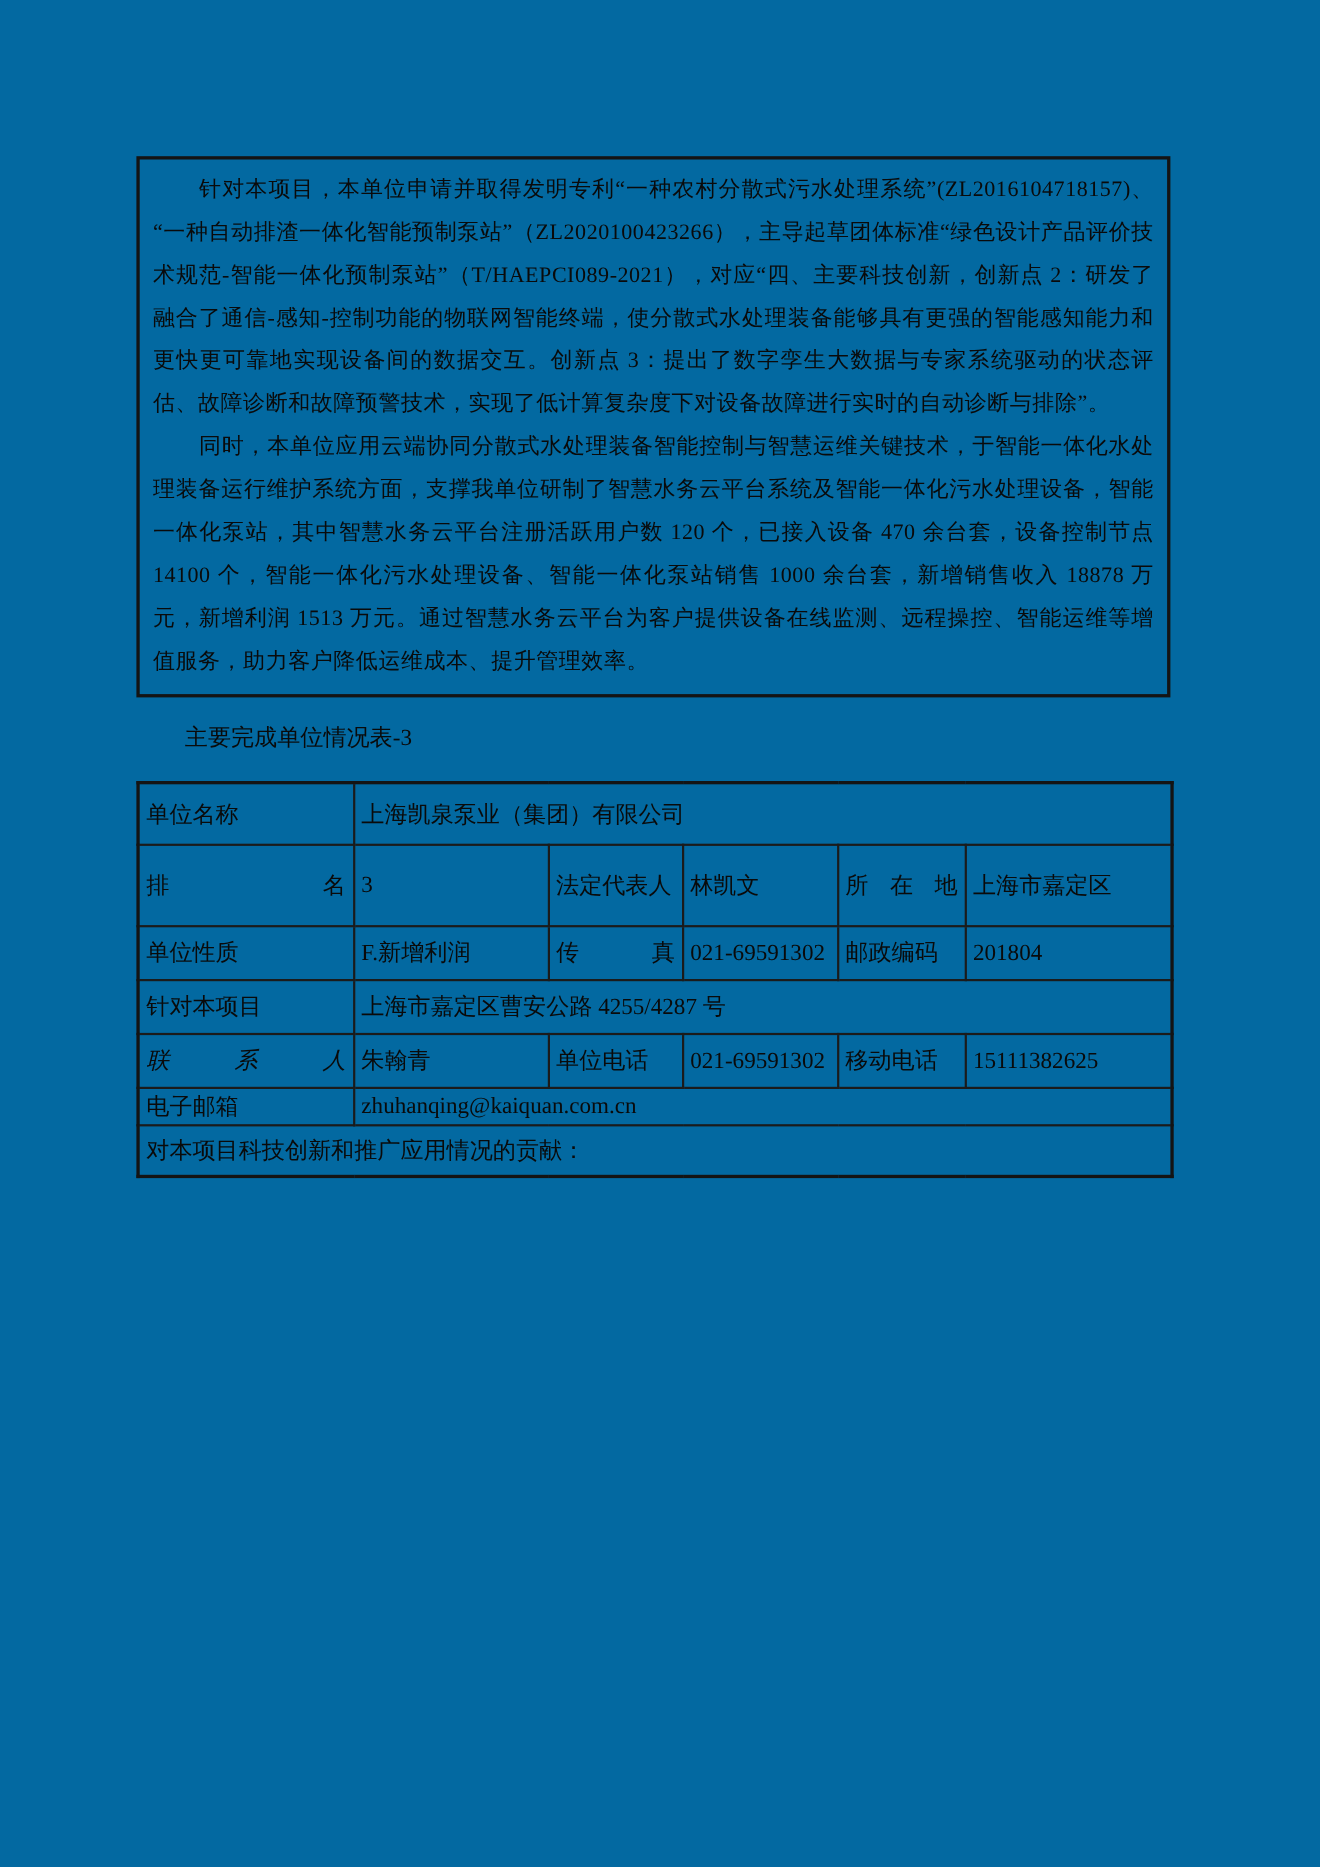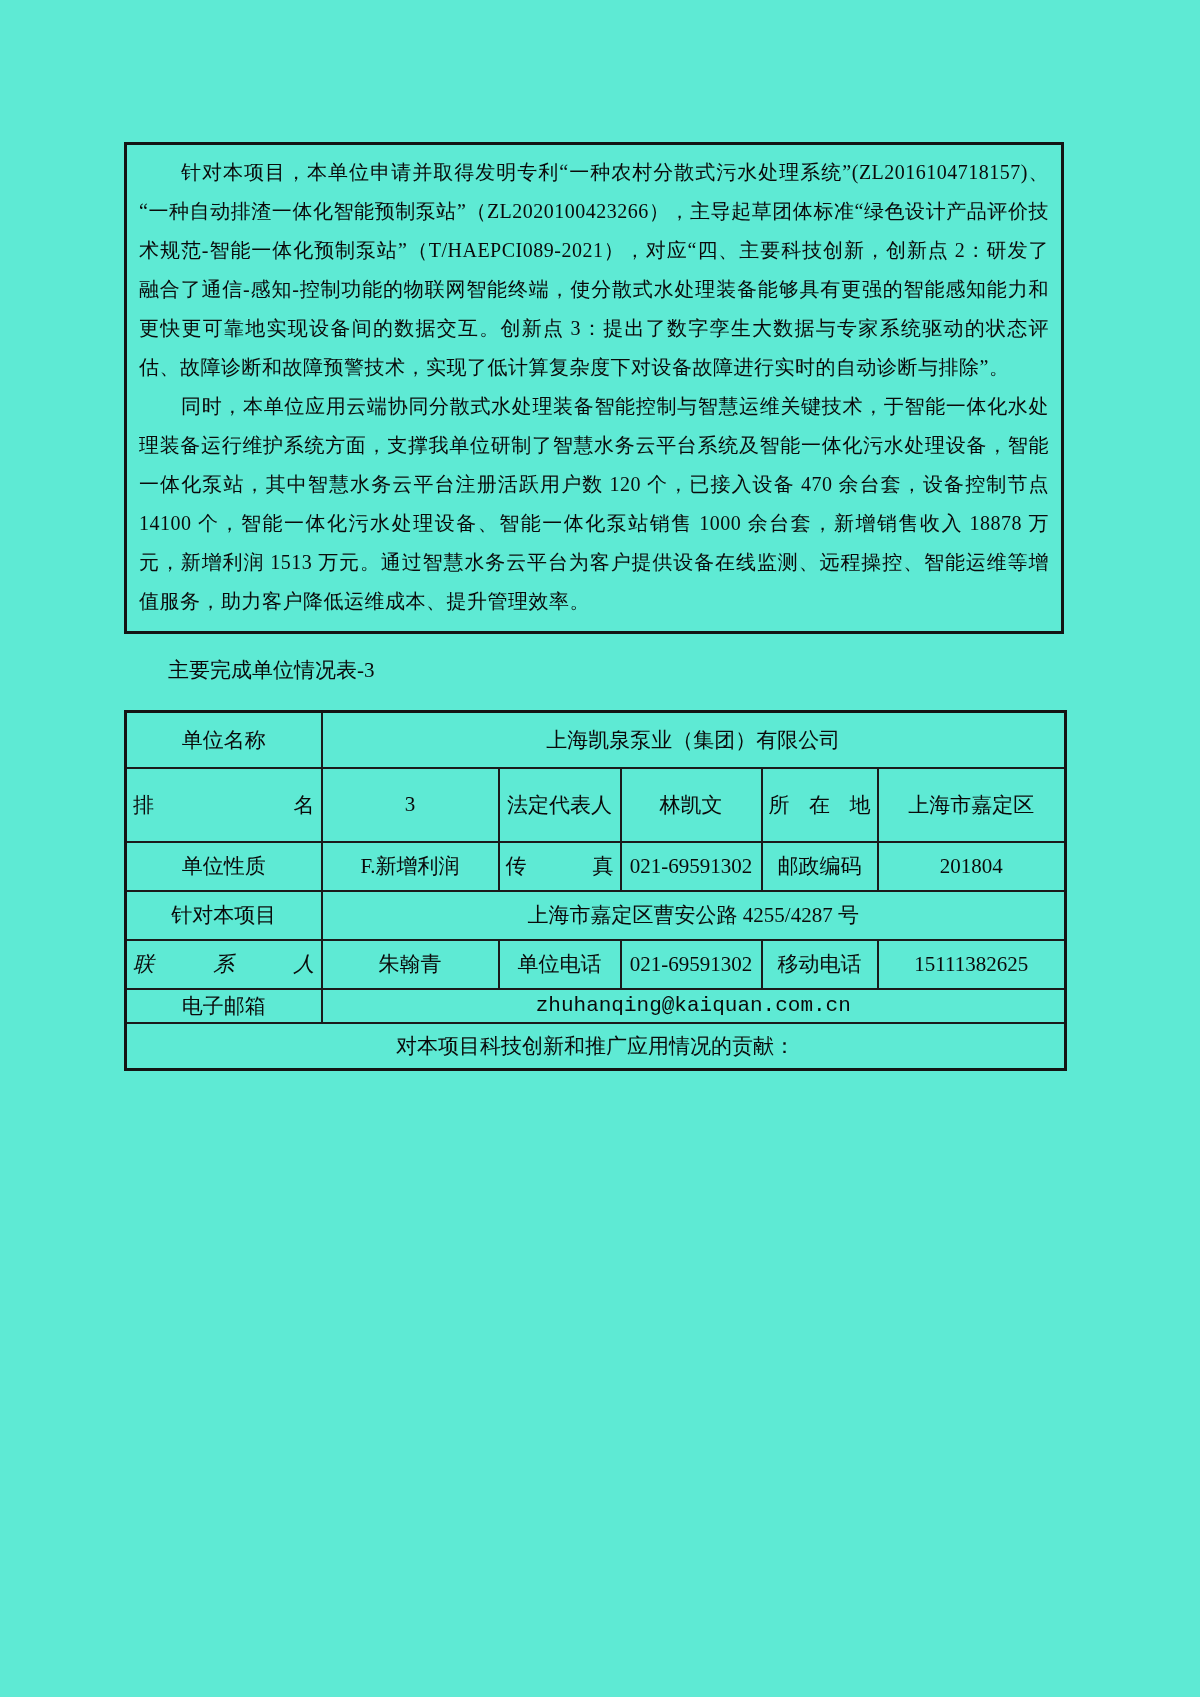--- a/index.html
+++ b/index.html
@@ -4,21 +4,21 @@
 <style>
   html, body {
     margin: 0;
     padding: 0;
     background: #ffffff;
   }
   .page {
     position: relative;
     width: 1200px;
     height: 1697px;
-    background: #5eead4;
+    background: #0369a1;
     color: #0a0a0a;
     font-family: "Liberation Serif", "DejaVu Serif", serif;
     overflow: hidden;
   }
   .content {
     position: absolute;
     left: 124px;
     top: 142px;
     width: 940px;
   }
@@ -45,21 +45,20 @@
   table.unit-table {
     margin-top: 26px;
     width: 940px;
     table-layout: fixed;
     border-collapse: collapse;
     border: 3px solid #141414;
   }
   table.unit-table td {
     border: 2px solid #1b1b1b;
     font-size: 21px;
-    text-align: center;
     vertical-align: middle;
     padding: 2px 6px;
     overflow: hidden;
     word-break: break-all;
   }
   td.lbl-justify2 {
     text-align: justify;
     text-align-last: justify;
     padding: 2px 52px;
   }
@@ -75,21 +74,21 @@
     padding: 2px 16px;
     font-family: Liberation Mono, monospace;
   }
   td.val-left {
     text-align: left;
     padding-left: 20px;
   }
   td.val-email {
     text-align: left;
     padding-left: 20px;
-    font-family: Liberation Mono, monospace;
+    font-family: Liberation Serif, serif;
     font-size: 19px;
   }
   td.contribution-cell {
     text-align: left;
     padding-left: 7px;
   }
 </style>
 </head>
 <body>
 

